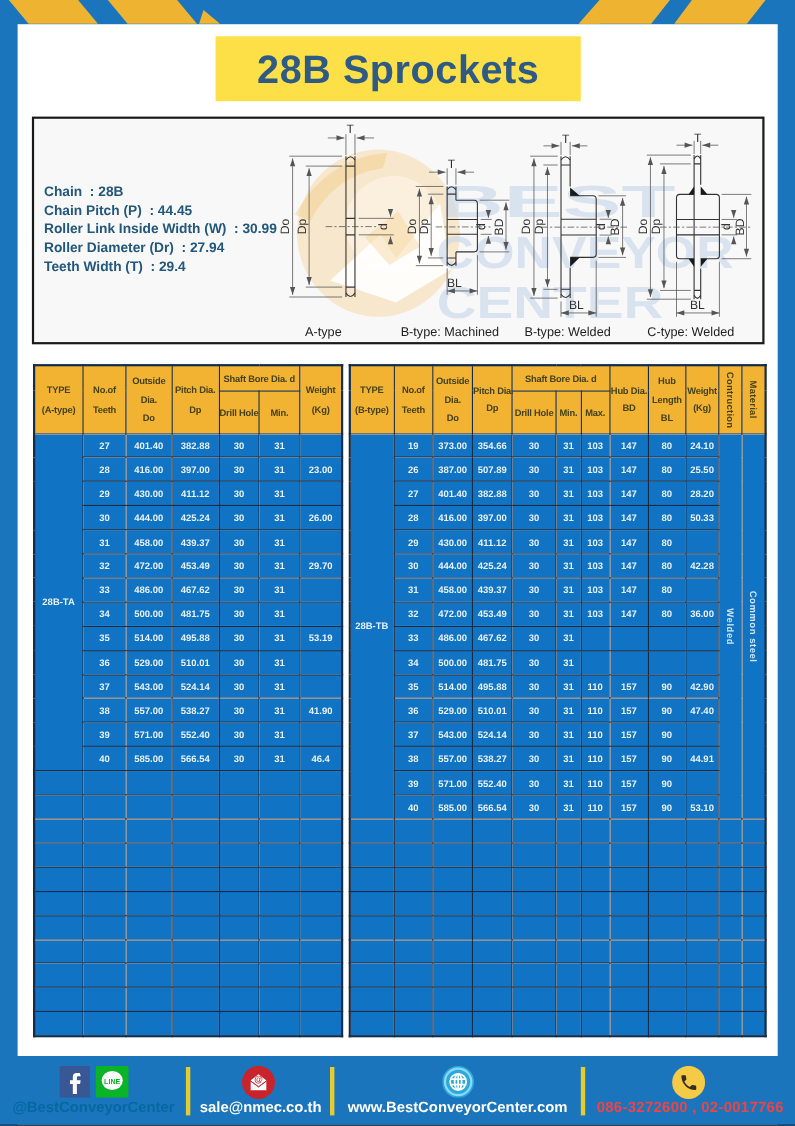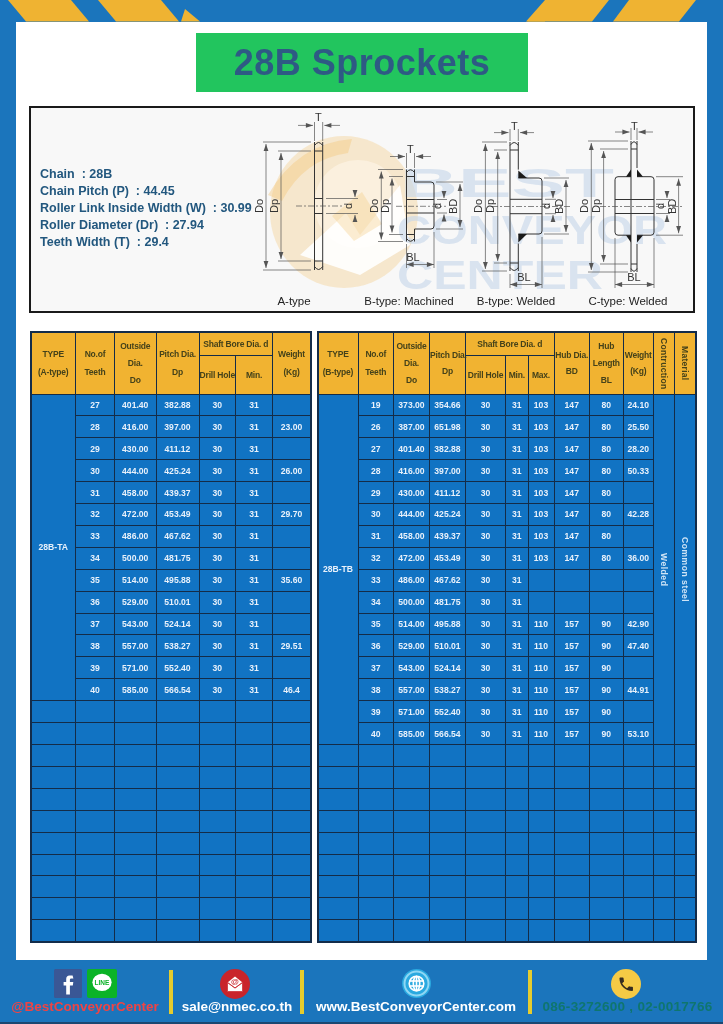--- a/index.html
+++ b/index.html
@@ -30,21 +30,21 @@
 
   <polygon points="185,9 200,21.5 181,21.5" fill="#efb332"></polygon>
 
   <polygon points="527,21.5 545,21.5 545,13" fill="#efb332"></polygon>
 
   <polygon points="545,0 609,0 592,21.5 526,21.5" fill="#efb332"></polygon>
 
   <polygon points="629,0 696,0 679,21.5 613,21.5" fill="#efb332"></polygon>
 </svg>
 
-<div class="abs" style="left:196px;top:33px;width:332px;height:59px;background:#22c55e;
+<div class="abs" style="left:196px;top:33px;width:332px;height:59px;background:#fde047;
      display:flex;align-items:center;justify-content:center;">
   <span style="font-size:36px;font-weight:bold;color:#2e5a84;letter-spacing:0.5px;">28B&nbsp;Sprockets</span>
 </div>
 
 <div class="abs" style="left:29px;top:106px;width:662px;height:203px;border:2px solid #1a1a1a;background:#f8f8f8;"></div>
 <svg class="abs" style="left:29px;top:106px;" width="666" height="207" viewBox="29 106 666 207">
   <defs>
     <marker id="au" markerWidth="8" markerHeight="6" viewBox="0 0 8 6" refX="7.6" refY="3" orient="auto-start-reverse" markerUnits="userSpaceOnUse">
       <path d="M0.5 0.6 L7.6 3 L0.5 5.4 z" fill="#555"></path>
     </marker>
@@ -357,21 +357,21 @@
         <td class="d">30</td>
         <td class="d">31</td>
         <td class="d"></td>
 </tr>
 <tr style="height:21.92px;">
 <td class="d">35</td>
         <td class="d">514.00</td>
         <td class="d">495.88</td>
         <td class="d">30</td>
         <td class="d">31</td>
-        <td class="d">35.60</td>
+        <td class="d">53.19</td>
 </tr>
 <tr style="height:21.92px;">
 <td class="d">36</td>
         <td class="d">529.00</td>
         <td class="d">510.01</td>
         <td class="d">30</td>
         <td class="d">31</td>
         <td class="d"></td>
 </tr>
 <tr style="height:21.92px;">
@@ -381,21 +381,21 @@
         <td class="d">30</td>
         <td class="d">31</td>
         <td class="d"></td>
 </tr>
 <tr style="height:21.92px;">
 <td class="d">38</td>
         <td class="d">557.00</td>
         <td class="d">538.27</td>
         <td class="d">30</td>
         <td class="d">31</td>
-        <td class="d">29.51</td>
+        <td class="d">41.90</td>
 </tr>
 <tr style="height:21.92px;">
 <td class="d">39</td>
         <td class="d">571.00</td>
         <td class="d">552.40</td>
         <td class="d">30</td>
         <td class="d">31</td>
         <td class="d"></td>
 </tr>
 <tr style="height:21.92px;">
@@ -551,21 +551,21 @@
         <td class="d">103</td>
         <td class="d">147</td>
         <td class="d">80</td>
         <td class="d">24.10</td>
 <td class="d vtxt" rowspan="16" style="font-weight:bold;color:#cfe4f6;">Welded</td>
 <td class="d vtxt" rowspan="16" style="font-weight:bold;color:#cfe4f6;">Common steel</td>
 </tr>
 <tr style="height:21.92px;margin-left:20px;">
 <td class="d">26</td>
         <td class="d">387.00</td>
-        <td class="d">651.98</td>
+        <td class="d">507.89</td>
         <td class="d">30</td>
         <td class="d">31</td>
         <td class="d">103</td>
         <td class="d">147</td>
         <td class="d">80</td>
         <td class="d">25.50</td>
 </tr>
 <tr style="height:21.92px;">
 <td class="d">27</td>
         <td class="d">401.40</td>
@@ -858,21 +858,21 @@
   <path d="M18.6 6.5 h-3 q-3.4 0 -3.4 3.6 v2.9 h-2.6 v3.5 h2.6 v9 h3.7 v-9 h2.9 l0.5 -3.5 h-3.4 v-2.4 q0 -1.2 1.2 -1.2 h2.3 z" fill="#fff"></path>
 </svg>
 
 <svg class="abs" style="left:87px;top:969px;" width="30" height="29" viewBox="0 0 30 29">
   <rect width="30" height="29" rx="2" fill="#0bb327"></rect>
   <ellipse cx="15" cy="13.3" rx="9.6" ry="8.6" fill="#fff"></ellipse>
   <path d="M10 20.5 l6 -1 l-5 -3 z" fill="#fff"></path>
   <text x="15" y="16" font-size="6.5" font-weight="bold" fill="#0bb327" text-anchor="middle" font-family="Liberation Sans">LINE</text>
 </svg>
 
-<div class="abs" style="left:0px;top:999px;width:170px;text-align:center;font-weight:bold;font-size:13.5px;color:#ef4444;">@BestConveyorCenter</div>
+<div class="abs" style="left:0px;top:999px;width:170px;text-align:center;font-weight:bold;font-size:13.5px;color:#0369a1;">@BestConveyorCenter</div>
 
 <div class="abs" style="left:168.5px;top:970px;width:4.5px;height:44px;background:#e5cc2e;"></div>
 
 <svg class="abs" style="left:220px;top:968.5px;" width="30" height="30" viewBox="0 0 30 30">
   <circle cx="15" cy="15" r="15" fill="#c9242b"></circle>
   <path d="M7.5 13.5 L15 7.5 L22.5 13.5 L22.5 22.5 L7.5 22.5 Z" fill="#fff"></path>
   <path d="M7.5 13.5 L15 19 L22.5 13.5 L22.5 22.5 L7.5 22.5 Z" fill="#fdfdfd" stroke="#c9242b" stroke-width="0.8"></path>
   <path d="M7.5 13.5 L15 19 L22.5 13.5" fill="none" stroke="#c9242b" stroke-width="0.8"></path>
   <text x="15" y="14.5" font-size="8" font-weight="bold" fill="#c9242b" text-anchor="middle" font-family="Liberation Sans">@</text>
 </svg>
@@ -895,13 +895,13 @@
 
 <div class="abs" style="left:304px;top:999px;width:224px;text-align:center;font-weight:bold;font-size:13.5px;color:#ffffff;">www.BestConveyorCenter.com</div>
 
 <div class="abs" style="left:527.5px;top:970px;width:4.5px;height:44px;background:#e5cc2e;"></div>
 
 <svg class="abs" style="left:610.5px;top:968.5px;" width="30" height="30" viewBox="0 0 30 30">
   <circle cx="15" cy="15" r="15" fill="#f5ca45"></circle>
   <path transform="translate(6.2,6.2) scale(0.75)" d="M6.62 10.79c1.44 2.83 3.76 5.14 6.59 6.59l2.2-2.21c.27-.27.67-.36 1.02-.24 1.12.37 2.33.57 3.57.57.55 0 1 .45 1 1V20c0 .55-.45 1-1 1-9.39 0-17-7.61-17-17 0-.55.45-1 1-1h3.5c.55 0 1 .45 1 1 0 1.25.2 2.45.57 3.57.11.35.03.74-.25 1.02l-2.2 2.2z" fill="#362c20"></path>
 </svg>
 
-<div class="abs" style="left:532px;top:999px;width:191px;text-align:center;font-weight:bold;font-size:13.5px;letter-spacing:0.3px;color:#0f766e;">086-3272600 , 02-0017766</div>
+<div class="abs" style="left:532px;top:999px;width:191px;text-align:center;font-weight:bold;font-size:13.5px;letter-spacing:0.3px;color:#ef4444;">086-3272600 , 02-0017766</div>
 
 </body></html>

